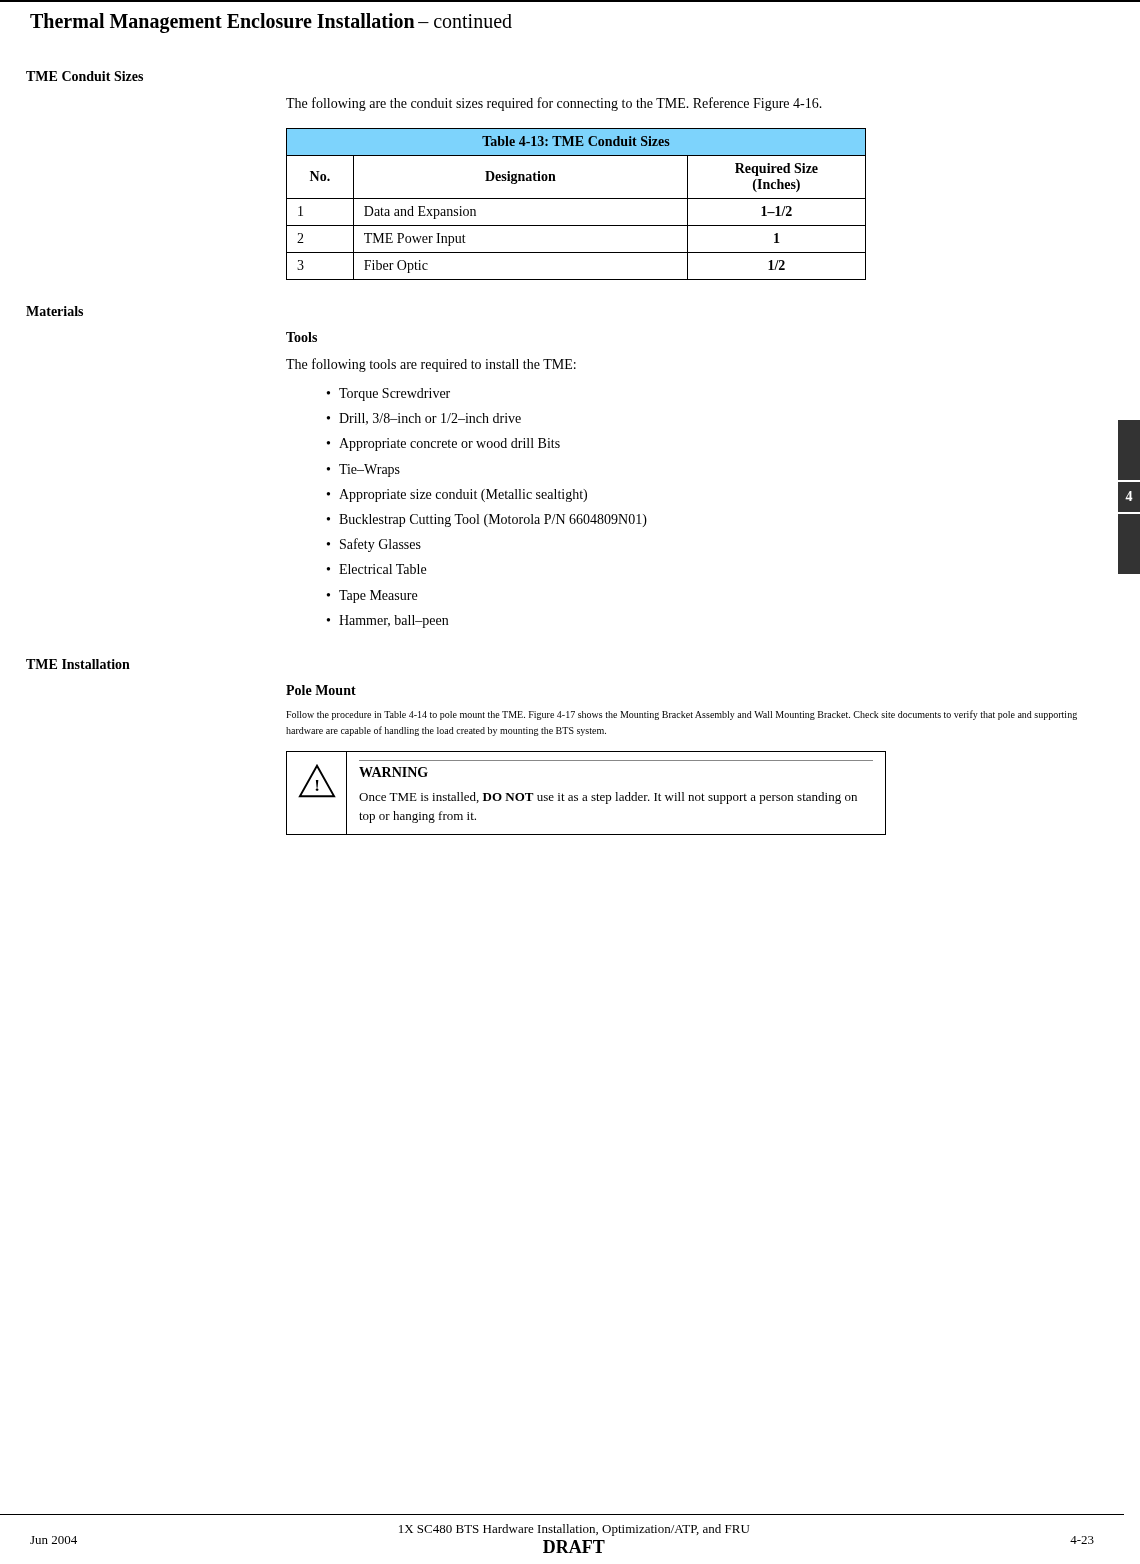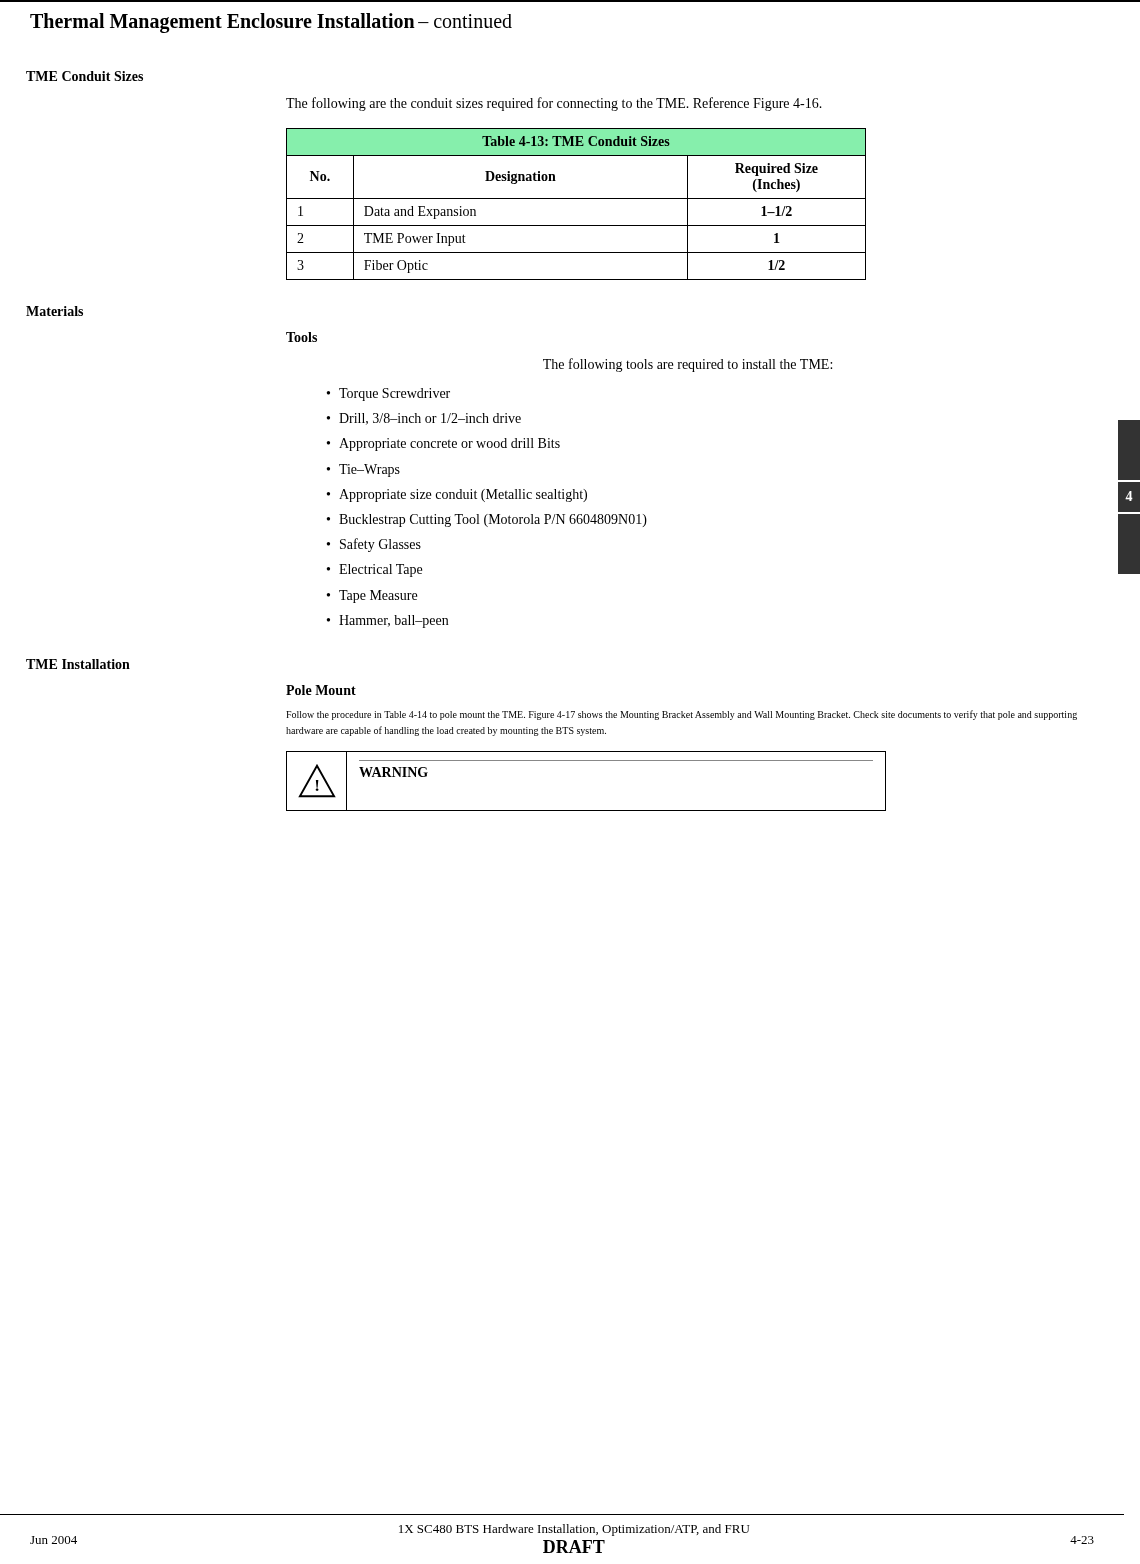--- a/index.html
+++ b/index.html
@@ -84,21 +84,21 @@
       width: 580px;
       font-size: 14px;
     }
     table th, table td {
       border: 1px solid #000;
       padding: 5px 10px;
     }
     .table-title-row td {
       text-align: center;
       font-weight: bold;
-      background: #86efac;
+      background: #7dd3fc;
       border: 1px solid #000;
     }
     .col-header-row th {
       font-weight: bold;
       text-align: center;
       background: #fff;
     }
     .col-no { width: 60px; }
     .col-desig { width: 300px; }
     .col-size { width: 160px; text-align: center; }
@@ -252,30 +252,30 @@
         </tbody>
           </table>
       </div>
     </div>
 
     <div style="margin-top:24px;">
       <div class="section-label">Materials</div>
 
       <div>
         <div class="subsection-header">Tools</div>
-        <div class="body-text" style="margin-bottom:4px;text-align:center;">The following tools are required to install the TME:</div>
+        <div class="body-text" style="margin-bottom:4px;">The following tools are required to install the TME:</div>
         <ul class="bullet-list">
           <li>Torque Screwdriver</li>
           <li>Drill, 3/8–inch or 1/2–inch drive</li>
           <li>Appropriate concrete or wood drill Bits</li>
           <li>Tie–Wraps</li>
           <li>Appropriate size conduit (Metallic sealtight)</li>
           <li>Bucklestrap Cutting Tool (Motorola P/N 6604809N01)</li>
           <li>Safety Glasses</li>
-          <li>Electrical Tape</li>
+          <li>Electrical Table</li>
           <li>Tape Measure</li>
           <li>Hammer, ball–peen</li>
         </ul>
       </div>
     </div>
 
     <div style="margin-top:24px;">
       <div class="section-label">TME Installation</div>
 
       <div>
@@ -286,20 +286,23 @@
           <div class="warning-icon-area">
 
             <svg class="warning-icon-svg" viewBox="0 0 40 40" xmlns="http://www.w3.org/2000/svg">
               <polygon points="20,4 38,36 2,36" fill="#fff" stroke="#000" stroke-width="2"></polygon>
               <text x="20" y="30" text-anchor="middle" font-size="18" font-weight="bold" fill="#000">!</text>
             </svg>
           </div>
           <div class="warning-content">
             <hr class="warning-line">
             <div class="warning-title">WARNING</div>
+            <div class="warning-text">
+              <span>Once TME is installed, </span><em>DO NOT</em><span> use it as a step ladder. It will not support a person standing on top or hanging from it.</span>
+            </div>
           </div>
         </div>
       </div>
     </div>
 
   </div>
 
   <div class="page-footer">
     <div>Jun 2004</div>
     <div class="footer-center">

